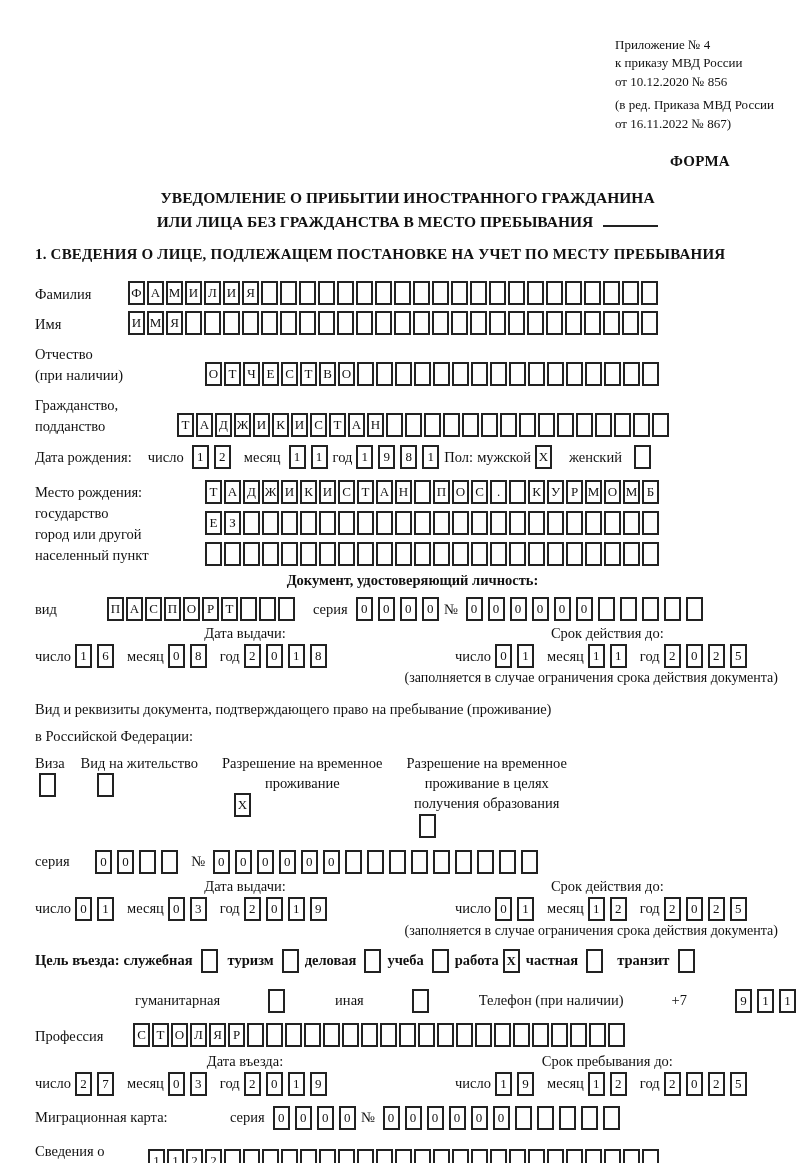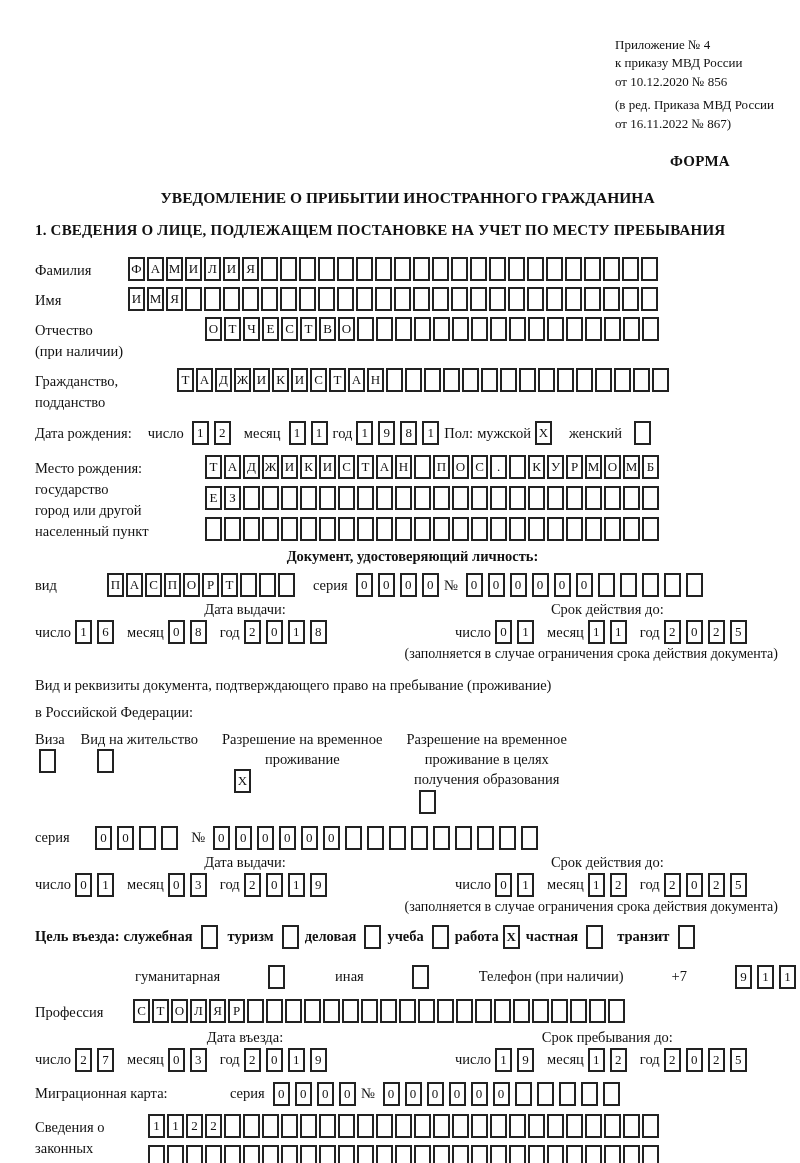--- a/index.html
+++ b/index.html
@@ -10,21 +10,21 @@
   
   .hdr { margin-left:580px; font-size:13px; line-height:1.42; }
   .hdr .grp2 { margin-top:5px; }
   .forma { text-align:right; font-weight:bold; font-size:15px; margin:20px 60px 16px 0; letter-spacing:.3px; }
 
   .title { text-align:center; font-weight:bold; font-size:15.5px; line-height:1.55; margin:0 20px 12px 10px; }
   .blank-line { display:inline-block; width:55px; border-bottom:2px solid #222; margin-left:10px; }
 
   .sec { font-weight:bold; font-size:15px; margin:0 0 18px 0; letter-spacing:.2px; }
 
-  .row { display:flex; align-items:flex-start; margin-bottom:6px; }
+  .row { display:flex; align-items:flex-end; margin-bottom:6px; }
   .lbl { font-size:14.5px; line-height:1.45; flex-shrink:0; padding-top:3px; }
   .w93 { width:93px; }
   .w142 { width:142px; }
   .w170 { width:170px; }
   .w113 { width:113px; }
 
   .cells { display:flex; flex-wrap:nowrap; }
   .cell { display:inline-block; width:17px; height:24px; border:2px solid #222; margin-right:2px;
           font-size:13px; line-height:20px; text-align:center; flex-shrink:0; background:#fff; }
   .sp .cell { margin-right:5px; }
@@ -61,20 +61,21 @@
     <div>к приказу МВД России</div>
     <div>от 10.12.2020 № 856</div>
     <div class="grp2">(в ред. Приказа МВД России</div>
     <div>от 16.11.2022 № 867)</div>
   </div>
 
   <div class="forma">ФОРМА</div>
 
   <div class="title">
     <div>УВЕДОМЛЕНИЕ О ПРИБЫТИИ ИНОСТРАННОГО ГРАЖДАНИНА</div>
+    <div><span>ИЛИ ЛИЦА БЕЗ ГРАЖДАНСТВА В МЕСТО ПРЕБЫВАНИЯ</span><span class="blank-line"></span></div>
   </div>
 
   <div class="sec">1. СВЕДЕНИЯ О ЛИЦЕ, ПОДЛЕЖАЩЕМ ПОСТАНОВКЕ НА УЧЕТ ПО МЕСТУ ПРЕБЫВАНИЯ</div>
 
   <div class="row">
     <div class="lbl w93">Фамилия</div>
     <div class="cells">
         <span class="cell">Ф</span>
         <span class="cell">А</span>
         <span class="cell">М</span>

